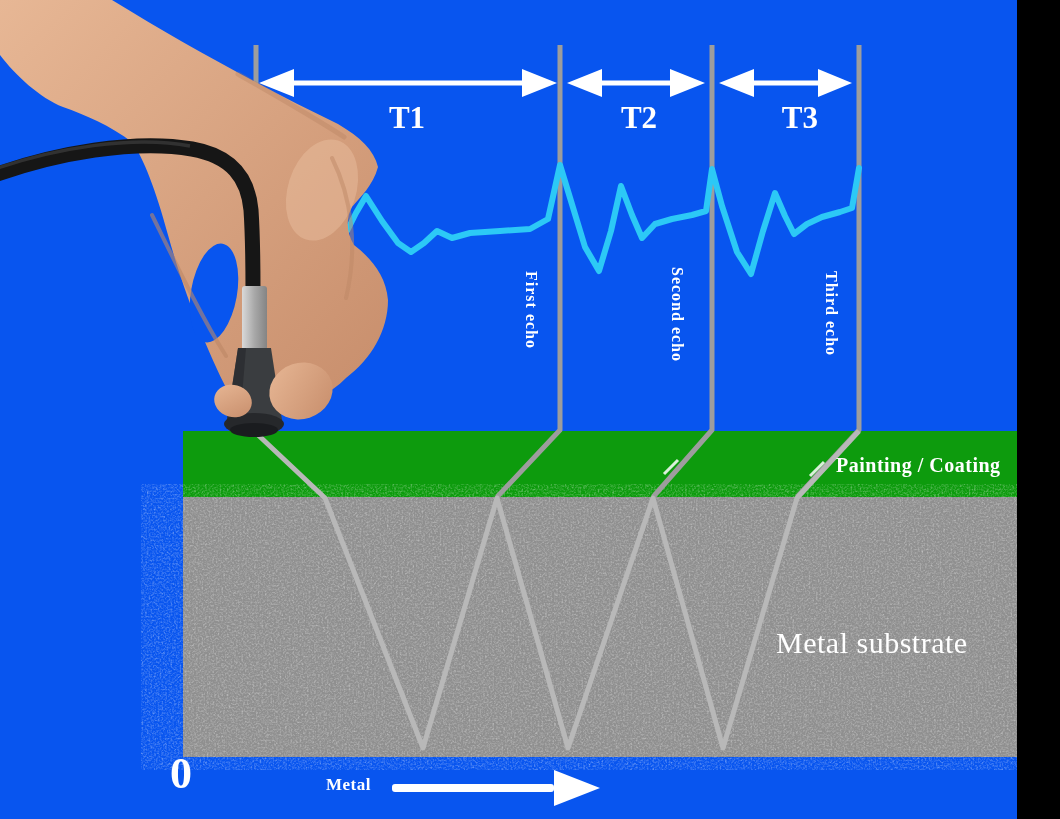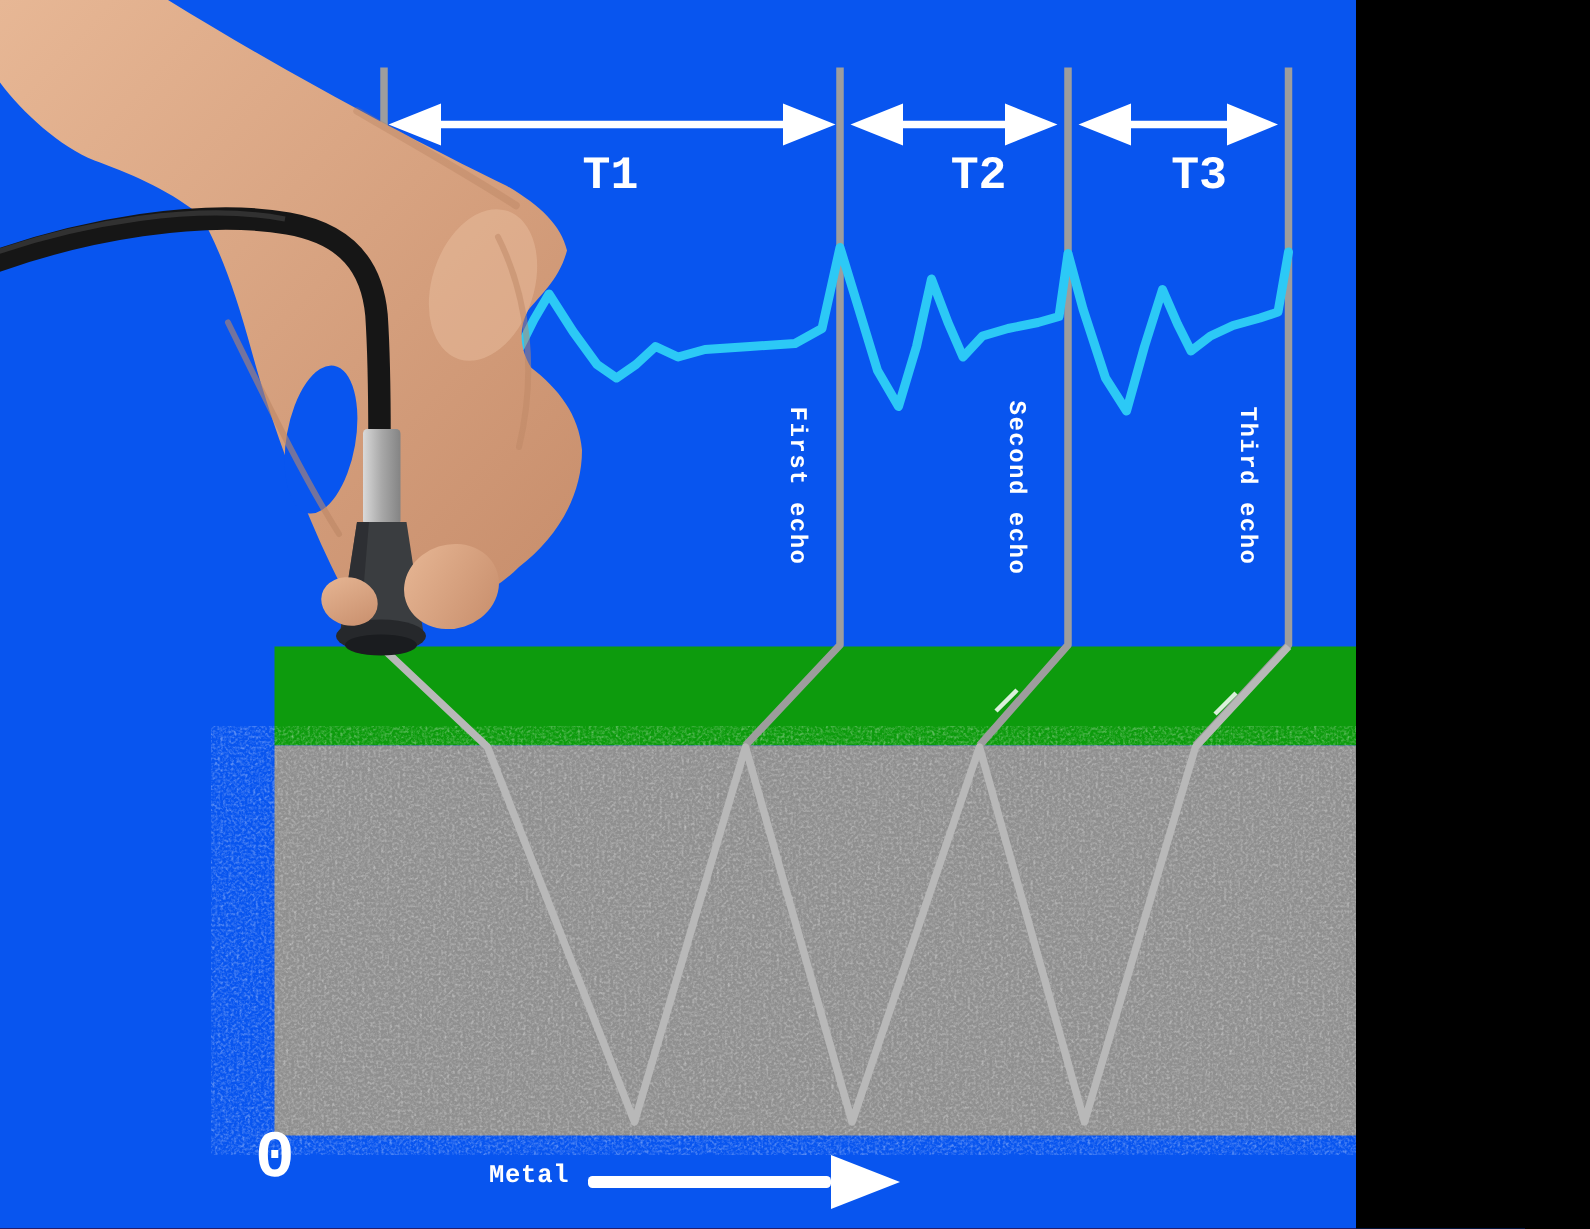--- a/index.html
+++ b/index.html
@@ -1,17 +1,17 @@
 <!DOCTYPE html>
 <html><head>
 <meta charset="utf-8">
 <style>
   html,body{margin:0;padding:0;background:#000;}
-  .stage{position:relative;width:904px;height:819px;overflow:hidden;
-         font-family:Liberation Mono, monospace;background:#a21caf;}
+  .stage{position:relative;width:1017px;height:819px;overflow:hidden;
+         font-family:Liberation Serif, serif;background:#0f766e;}
   .stage svg{position:absolute;left:0;top:0;}
   .lbl{position:absolute;color:#fff;white-space:nowrap;}
   .t-label{font-size:31px;font-weight:bold;width:64px;text-align:center;top:100px;}
   .echo-label{font-size:16px;font-weight:bold;writing-mode:vertical-rl;letter-spacing:1px;}
   .coating-label{left:836px;top:454px;font-size:20px;font-weight:bold;letter-spacing:.5px;}
   .substrate-label{left:776px;top:626px;font-size:30px;font-weight:400;letter-spacing:.5px;}
   .zero-label{left:170px;top:748px;font-size:44px;font-weight:bold;}
   .time-label{left:326px;top:775px;font-size:17px;font-weight:bold;letter-spacing:.5px;}
 </style>
 </head>
@@ -108,24 +108,26 @@
         <path d="M238,348 L246,348 L240,420 L227,420 Z" fill="#2A2C2F" opacity="0.8"></path>
         <ellipse cx="254" cy="424" rx="30" ry="11" fill="#26282B"></ellipse>
         <ellipse cx="254" cy="430" rx="24" ry="7" fill="#1A1C1F"></ellipse>
       </g>
       <ellipse cx="301" cy="391" rx="32" ry="28" fill="url(#skinGrad)" transform="rotate(-18 301 391)"></ellipse>
       <ellipse cx="233" cy="401" rx="19" ry="16" fill="url(#skinGrad)" transform="rotate(15 233 401)"></ellipse>
     </g>
   </svg>
 
   <div class="lbl t-label" style="left:375px;">T1</div>
-  <div class="lbl t-label" style="left:607px;text-align:right;">T2</div>
+  <div class="lbl t-label" style="left:607px;">T2</div>
   <div class="lbl t-label" style="left:754px;text-align:right;">T3</div>
 
   <div class="lbl echo-label" style="left:522px;top:271px;">First echo</div>
   <div class="lbl echo-label" style="left:668px;top:267px;">Second echo</div>
   <div class="lbl echo-label" style="left:822px;top:271px;">Third echo</div>
 
+  <div class="lbl coating-label">Painting / Coating</div>
+  <div class="lbl substrate-label">Metal substrate</div>
 
   <div class="lbl zero-label">0</div>
   <div class="lbl time-label">Metal</div>
 
 </div>
 
 </body></html>

